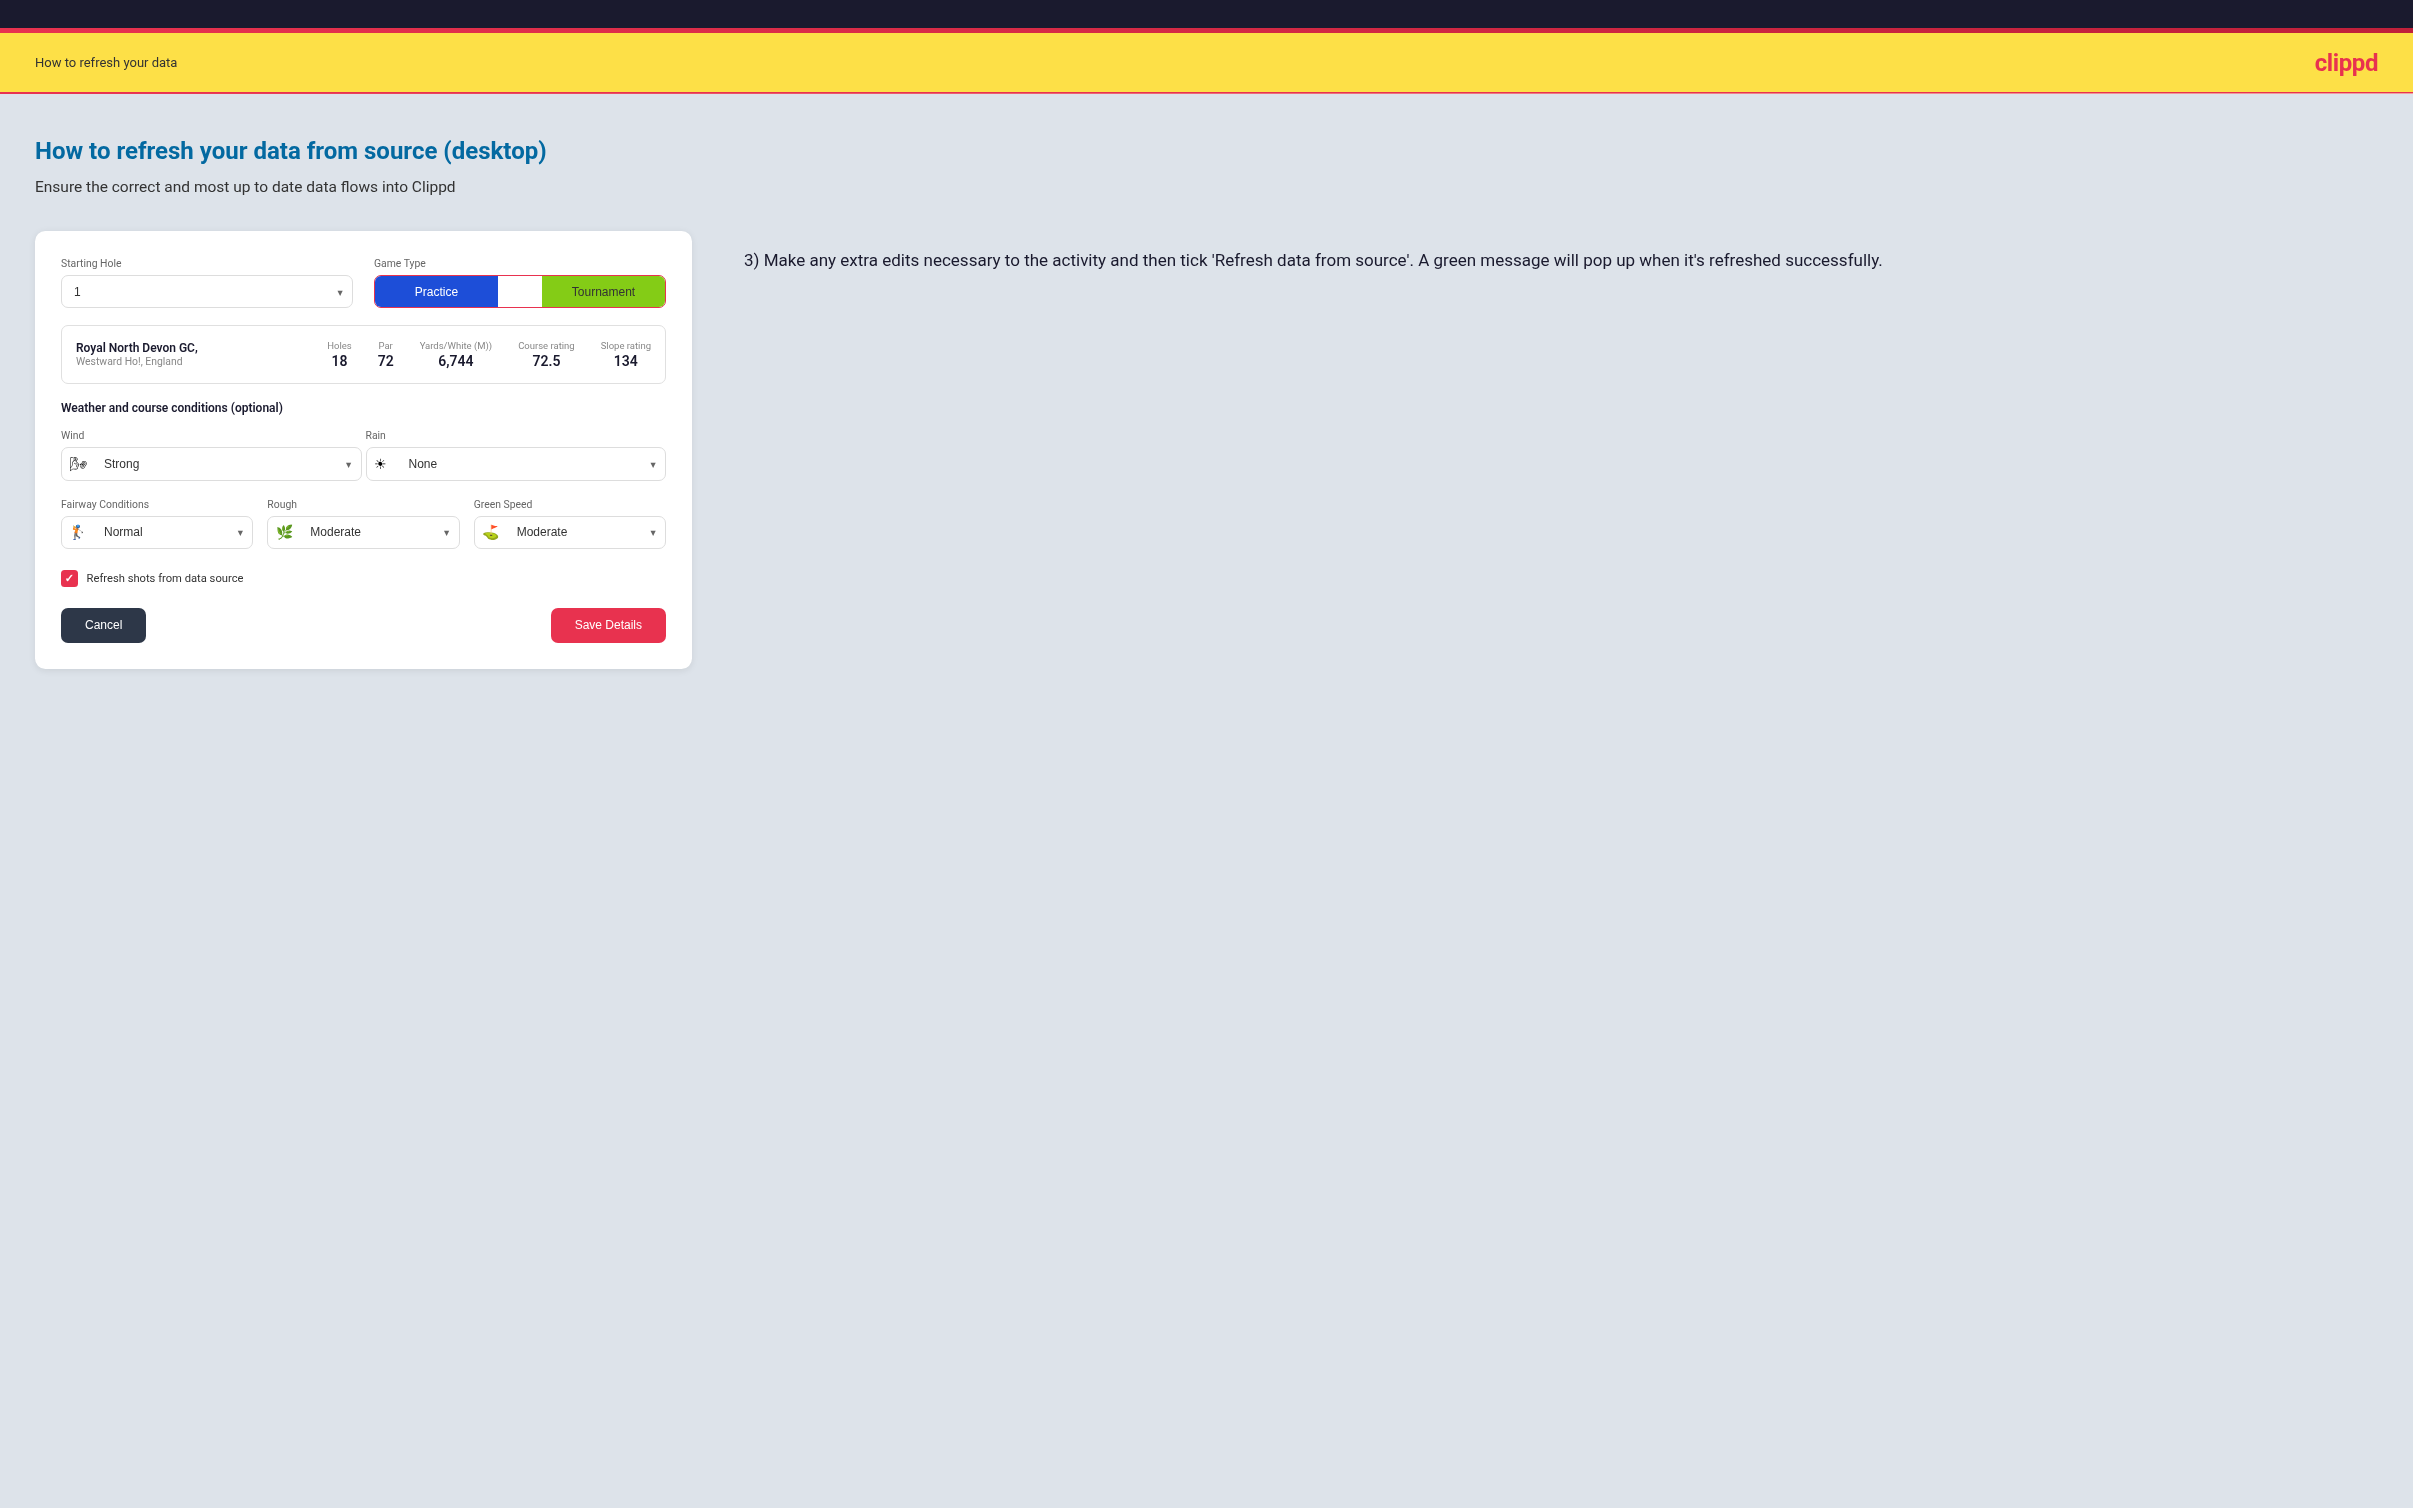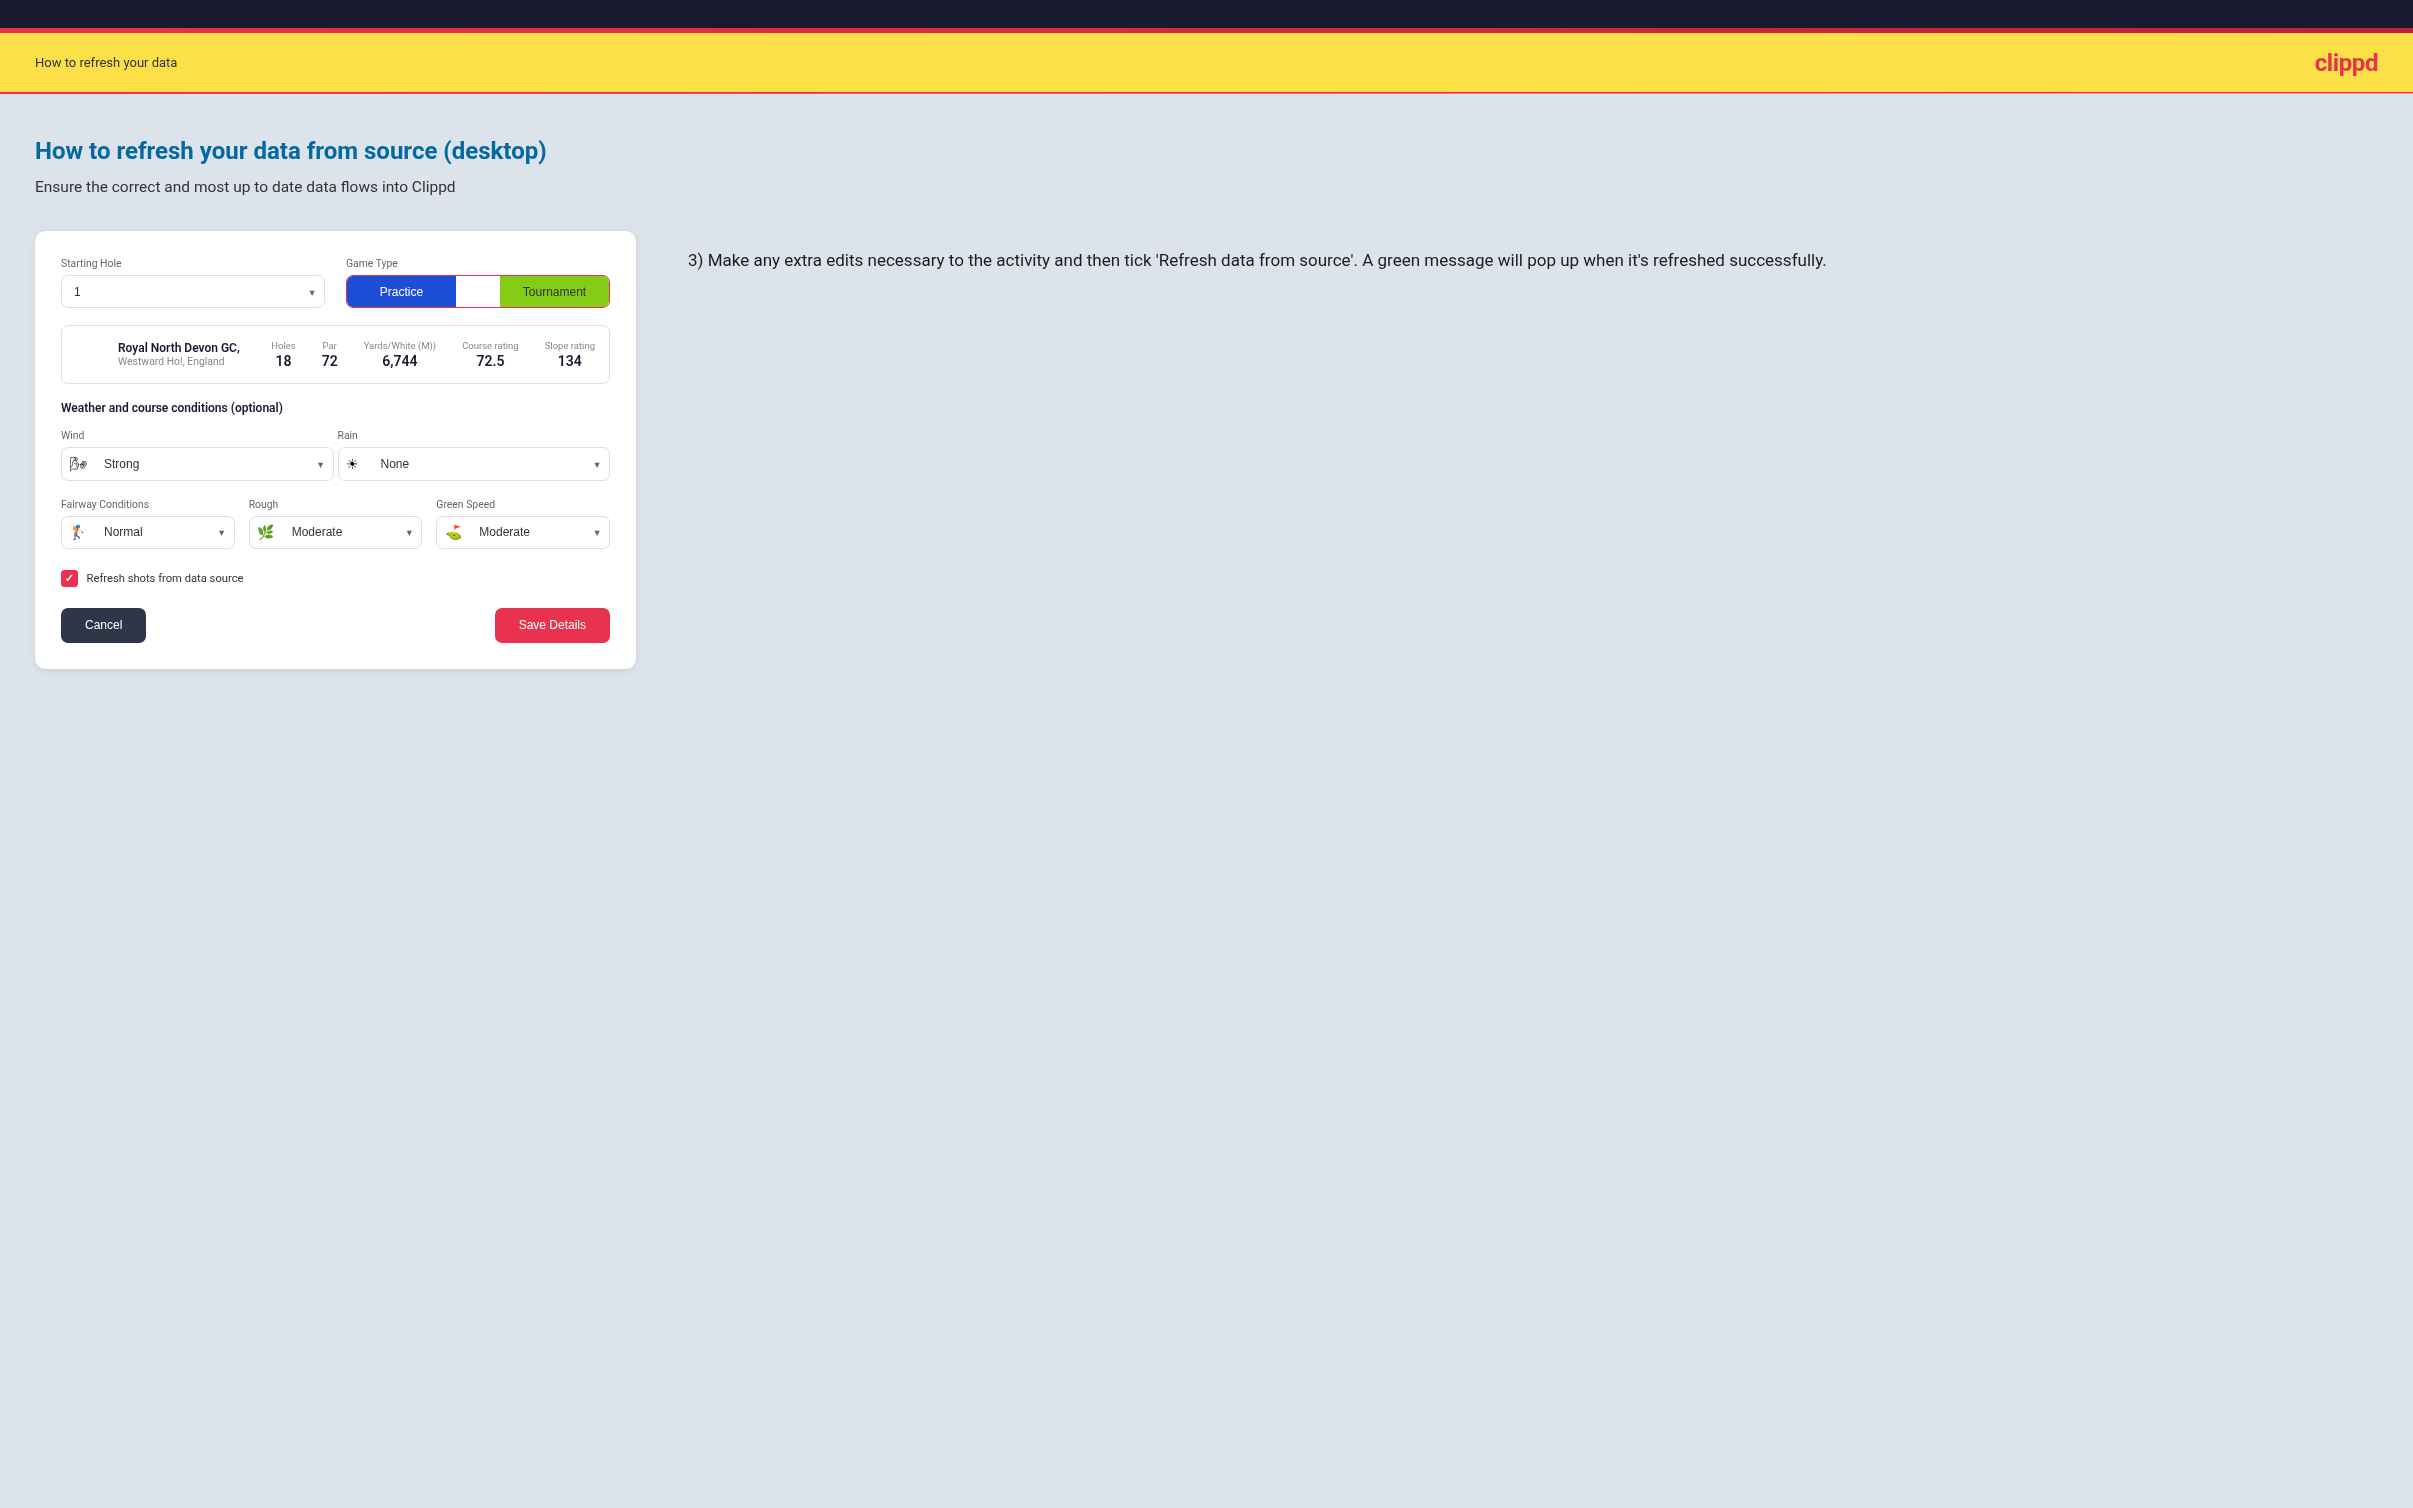--- a/index.html
+++ b/index.html
@@ -66,21 +66,21 @@
     .content-row {
       display: flex;
       gap: 52px;
       align-items: flex-start;
     }
 
     .form-card {
       background: #fff;
       border-radius: 10.4px;
       padding: 26px;
-      width: 601px;
+      width: 657px;
       box-shadow: 0 1.7px 7px rgba(0,0,0,0.08);
     }
 
     .form-section {
       margin-bottom: 21px;
     }
 
     .form-row {
       display: flex;
       gap: 21px;
@@ -160,21 +160,20 @@
       border-radius: 7px;
       padding: 14px;
       margin-bottom: 17px;
       display: flex;
       align-items: center;
       justify-content: space-between;
     }
 
     .course-info {
       flex: 1;
-      margin-left: 42px;
     }
 
     .course-name {
       font-size: 12px;
       font-weight: 600;
       color: #1a1a2e;
     }
 
     .course-location {
       font-size: 10.4px;

